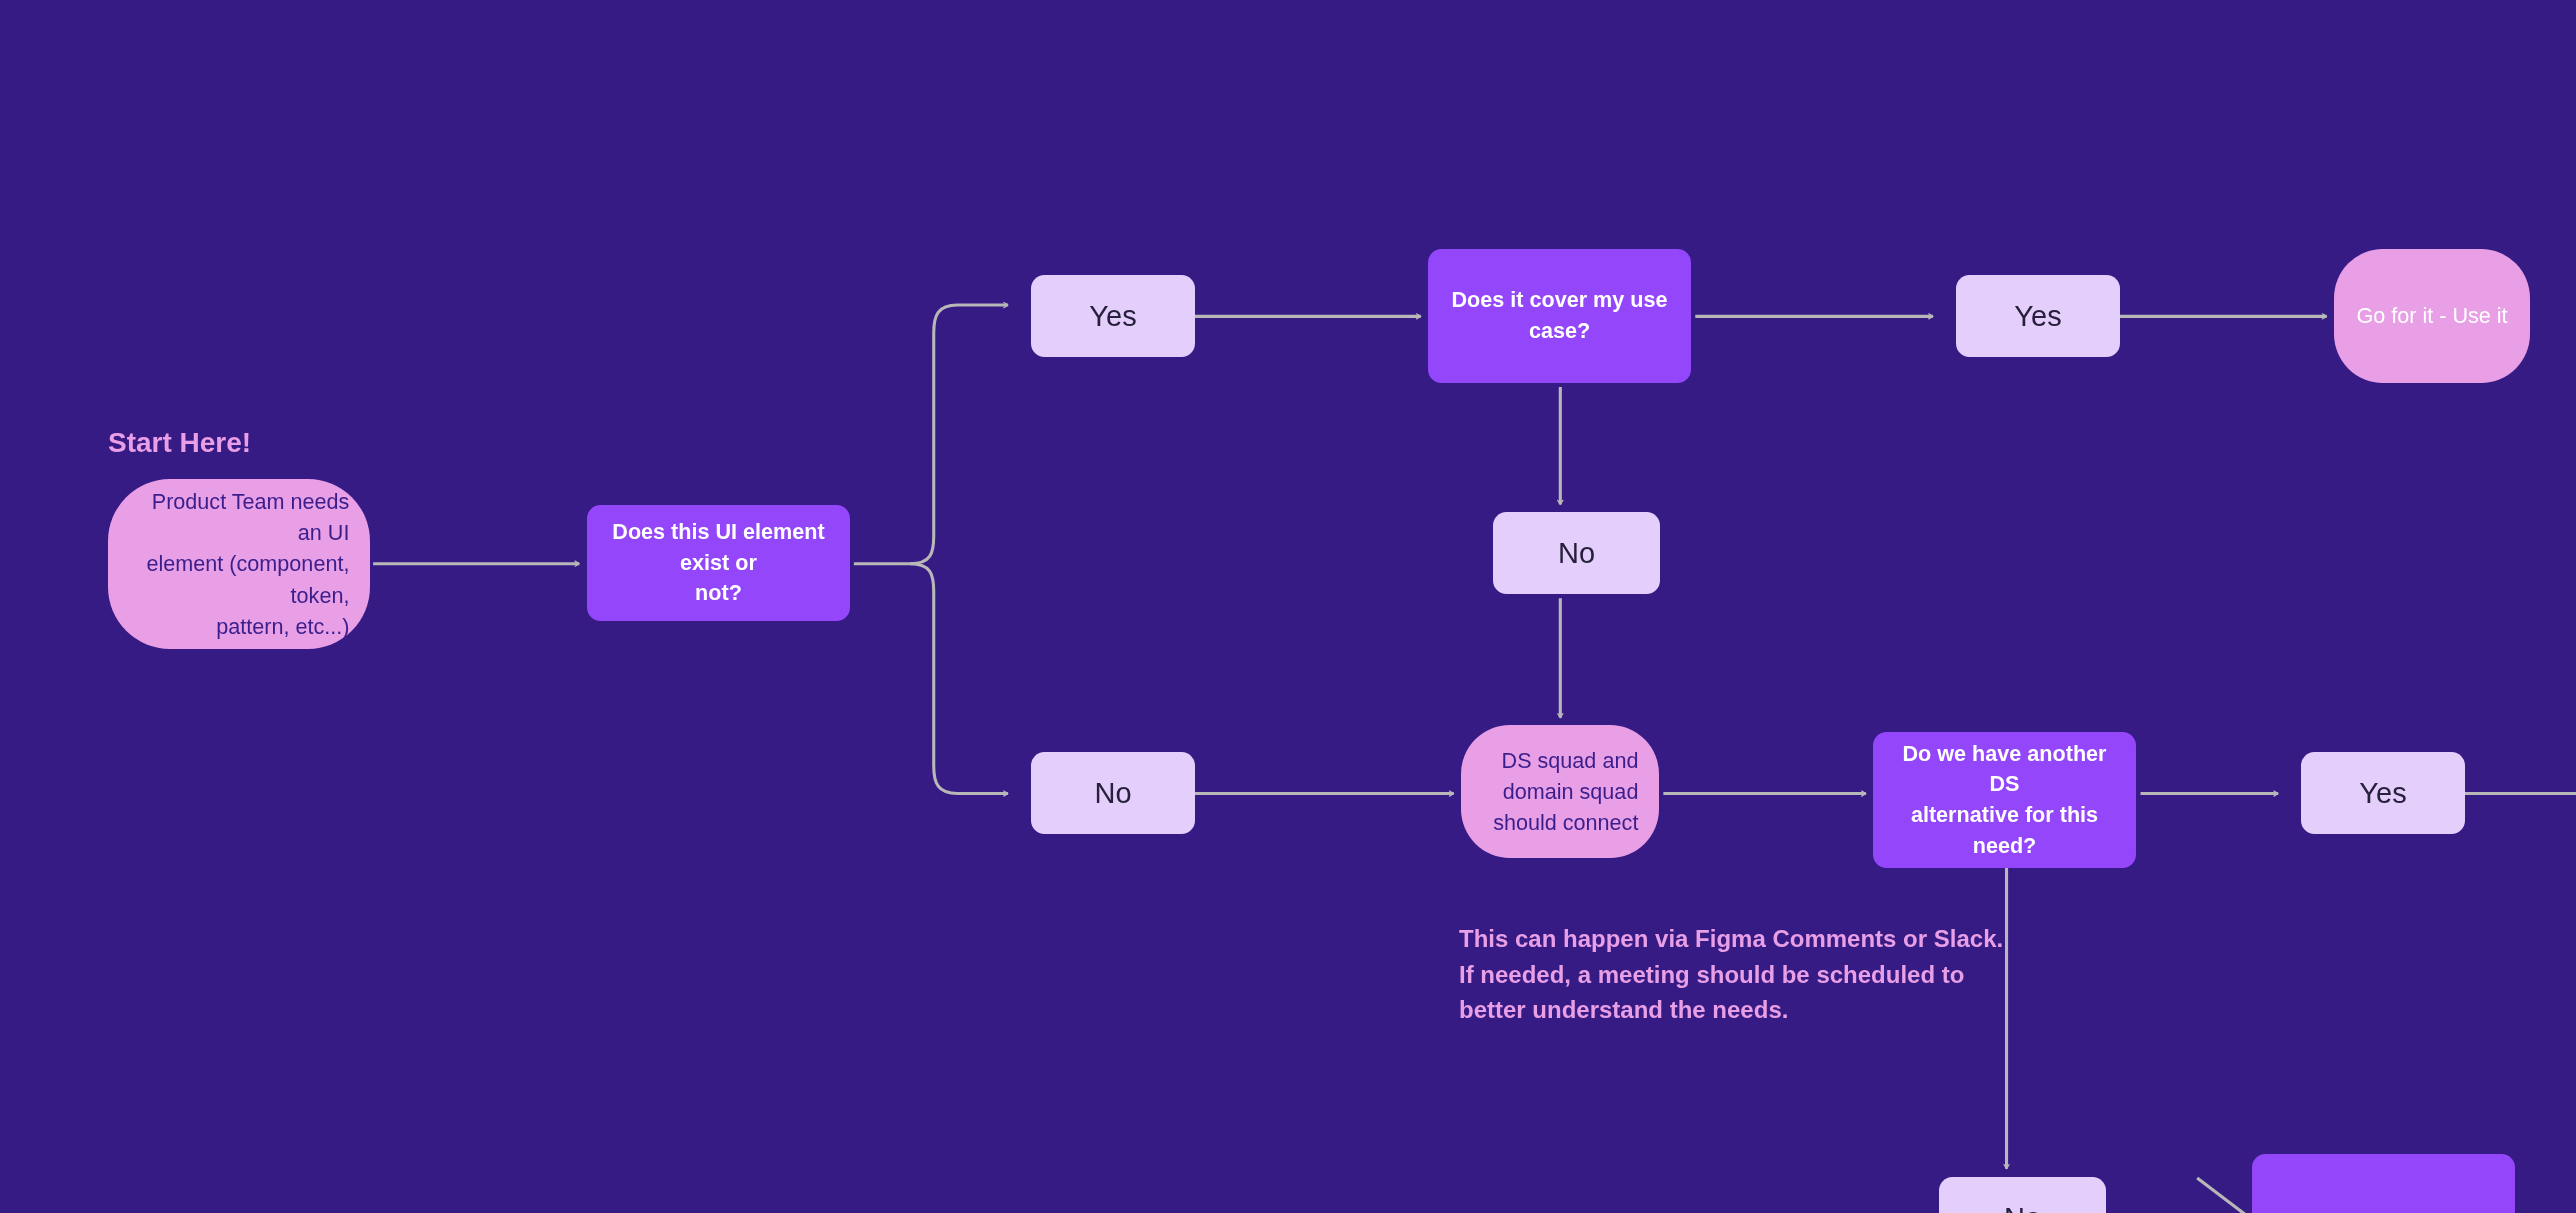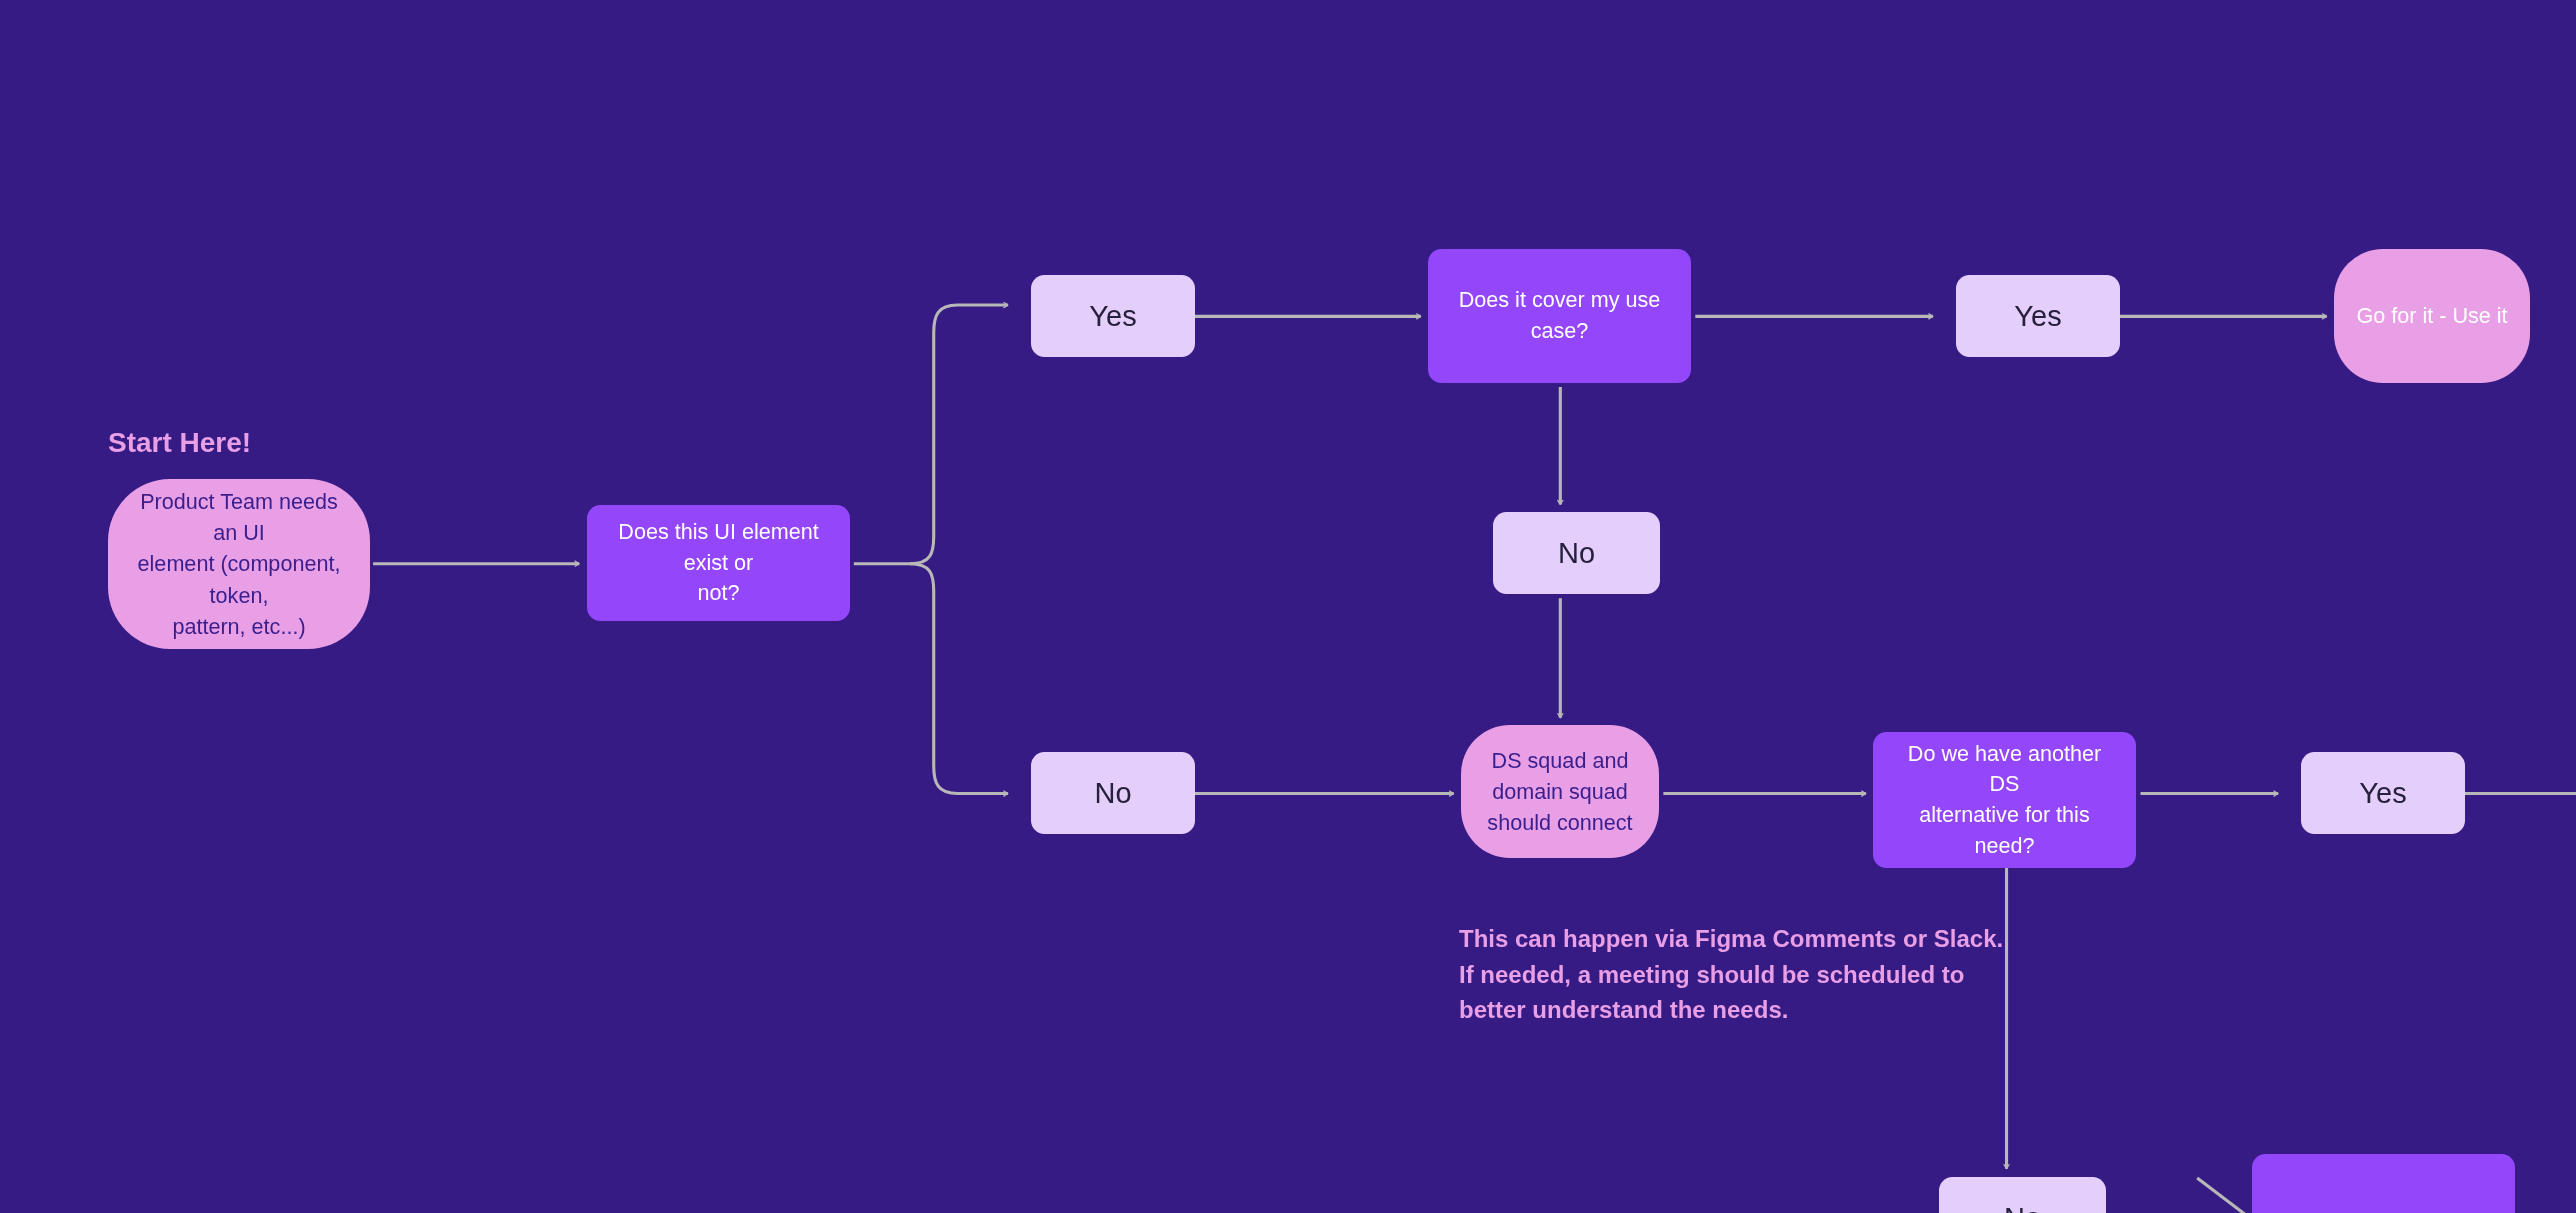--- a/index.html
+++ b/index.html
@@ -36,21 +36,21 @@
     width: 100%;
     white-space: pre-line;
   }
   
   .n-decision {
     background: #9446FB;
     color: #FFFFFF;
     border-radius: 13.4px;
     font-size: 21.6px;
     line-height: 1.42;
-    font-weight: 400;
+    font-weight: 700;
     padding: 0 17.5px;
   }
   
   .n-answer {
     background: #E4CEFB;
     color: #27203C;
     border-radius: 13.4px;
     font-size: 29px;
     line-height: 1.4;
     font-weight: 400;
@@ -58,21 +58,21 @@
   }
   
   .n-terminal {
     background: #E89FE6;
     border-radius: 62px;
     font-size: 21.6px;
     line-height: 1.45;
     font-weight: 400;
     padding: 0 20.6px;
   }
-  .n-terminal.dark-text { color: #3A1E8C; }
+  .n-terminal.dark-text { color: #3A1E8C; text-align: right; }
   .n-terminal.light-text { color: #FFFFFF; }
 
   .annotation {
     position: absolute;
     color: #E89FE6;
     font-size: 24px;
     line-height: 1.48;
     font-weight: 700;
     white-space: pre-line;
     z-index: 2;

